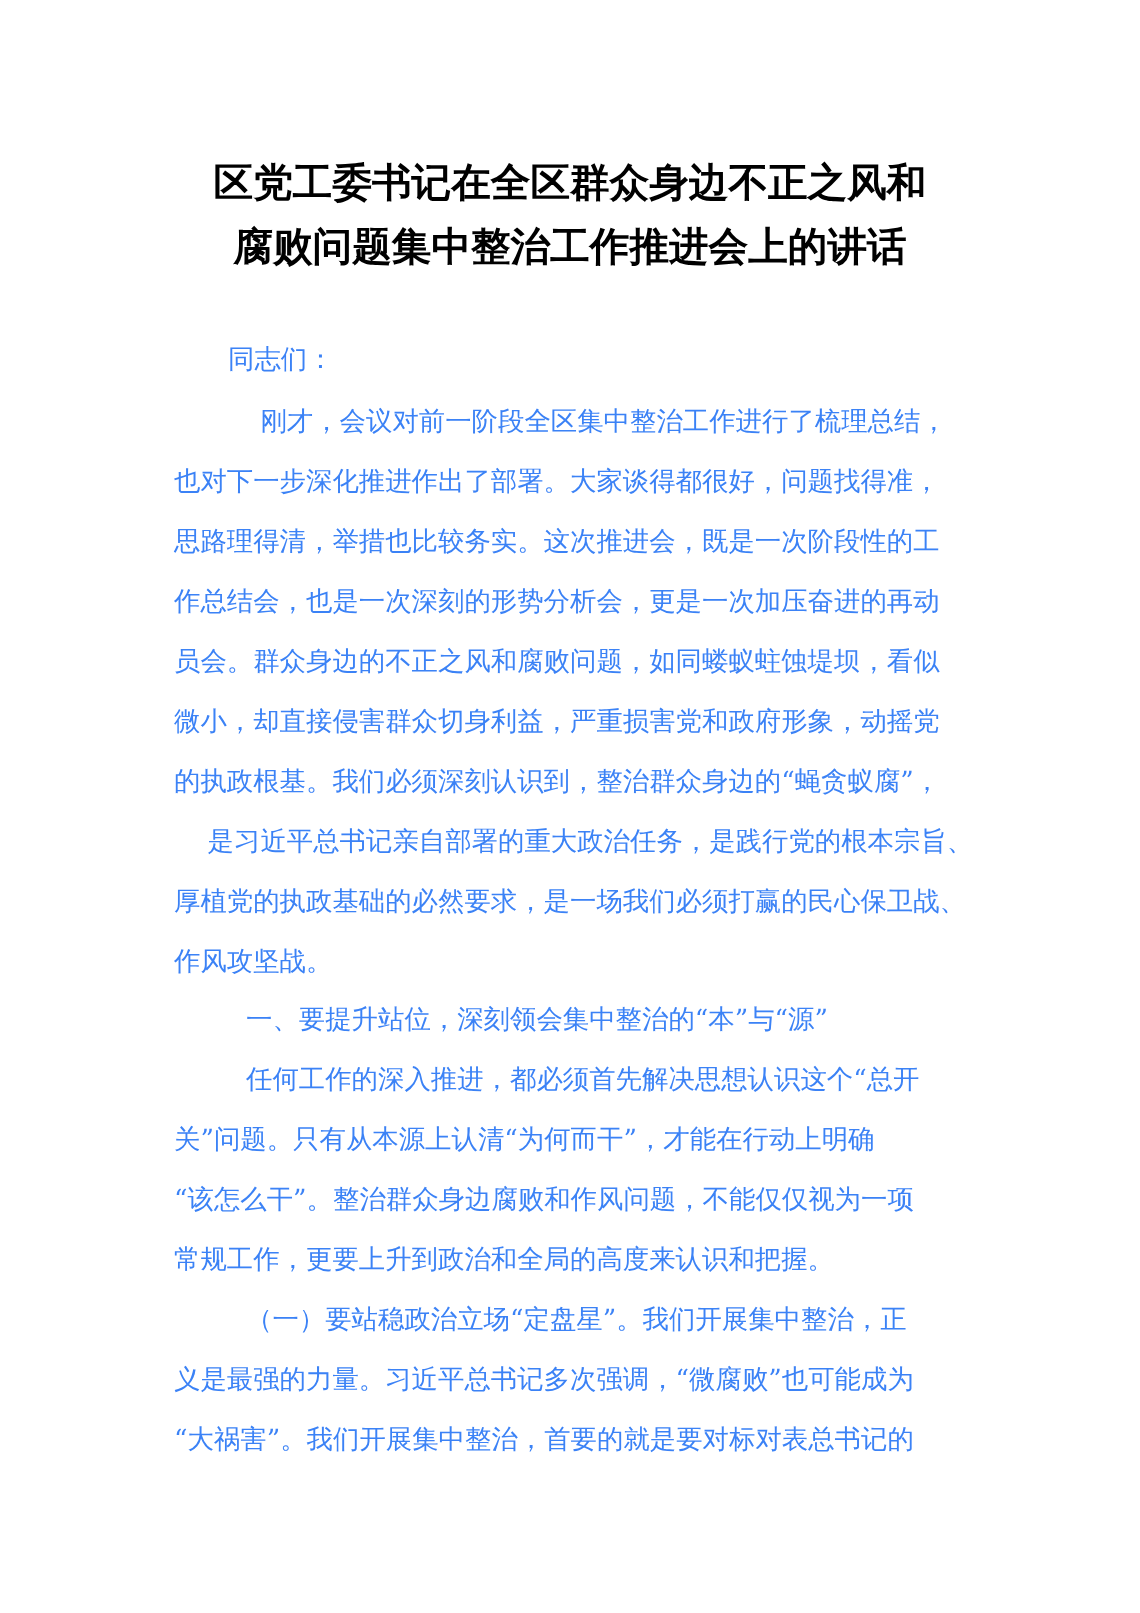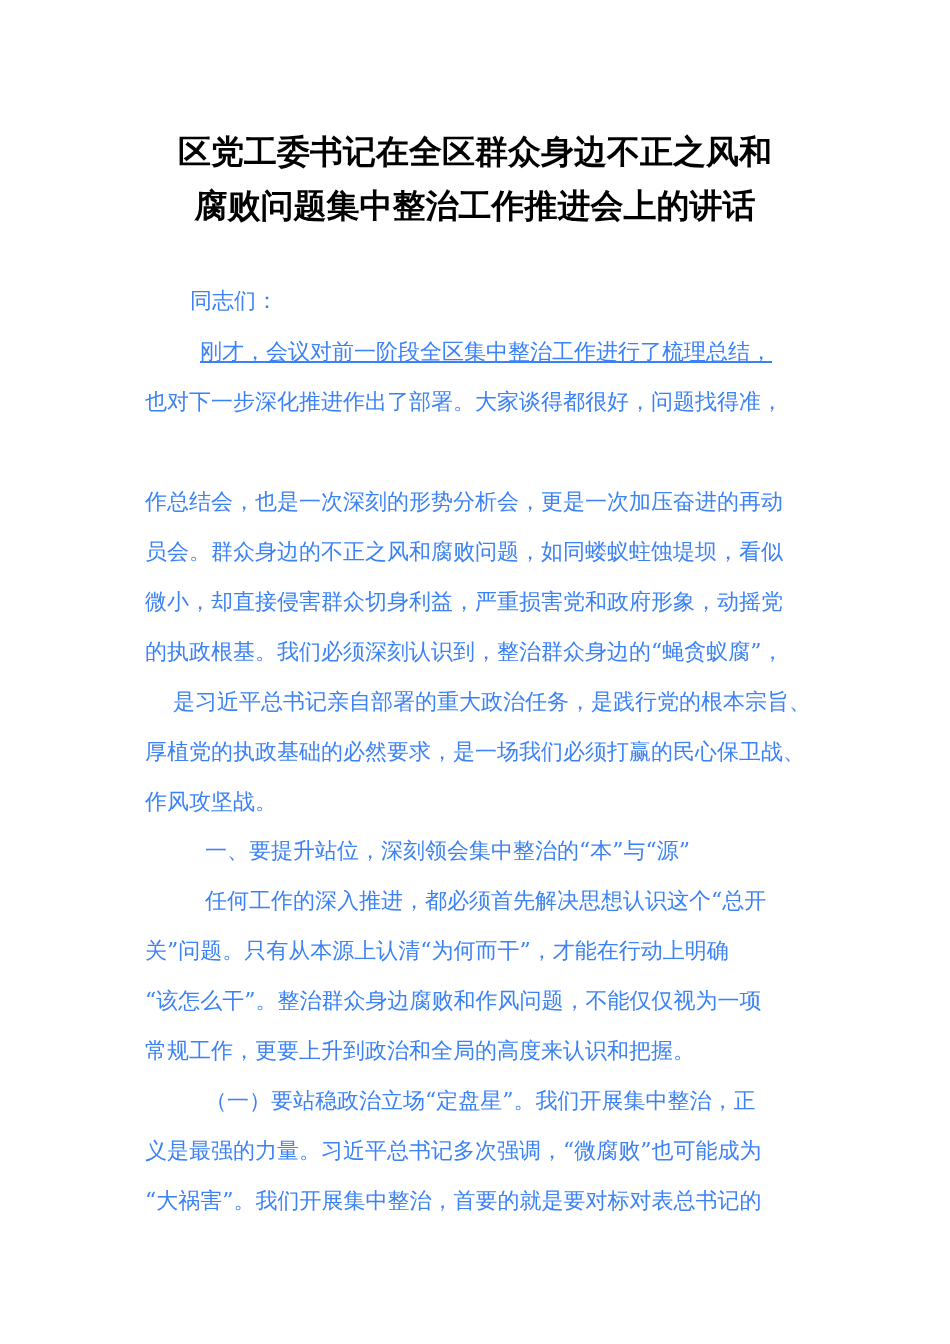--- a/index.html
+++ b/index.html
@@ -49,22 +49,23 @@
   </style>
 </head>
 <body>
 
 <div class="page">
   <div class="title l1">区党工委书记在全区群众身边不正之风和</div>
   <div class="title l2">腐败问题集中整治工作推进会上的讲话</div>
 
   <div class="line" style="top:286px; left:190px;">同志们：</div>
 
-  <div class="line" style="top:337px; left:200px;text-decoration:underline;">刚才，会议对前一阶段全区集中整治工作进行了梳理总结，</div>
+  <div class="line" style="top:337px; left:217px;">刚才，会议对前一阶段全区集中整治工作进行了梳理总结，</div>
   <div class="line" style="top:387px;">也对下一步深化推进作出了部署。大家谈得都很好，问题找得准，</div>
+  <div class="line" style="top:437px;">思路理得清，举措也比较务实。这次推进会，既是一次阶段性的工</div>
   <div class="line" style="top:487px;">作总结会，也是一次深刻的形势分析会，更是一次加压奋进的再动</div>
   <div class="line" style="top:587px;">微小，却直接侵害群众切身利益，严重损害党和政府形象，动摇党</div>
   <div class="line" style="top:537px;">员会。群众身边的不正之风和腐败问题，如同蝼蚁蛀蚀堤坝，看似</div>
   <div class="line" style="top:637px;">的执政根基。我们必须深刻认识到，整治群众身边的“蝇贪蚁腐”，</div>
   <div class="line" style="top:687px;margin-left:28px;">是习近平总书记亲自部署的重大政治任务，是践行党的根本宗旨、</div>
   <div class="line" style="top:737px;">厚植党的执政基础的必然要求，是一场我们必须打赢的民心保卫战、</div>
   <div class="line" style="top:787px;">作风攻坚战。</div>
 
   <div class="line" style="top:836px; left:205px;">一、要提升站位，深刻领会集中整治的“本”与“源”</div>
 

